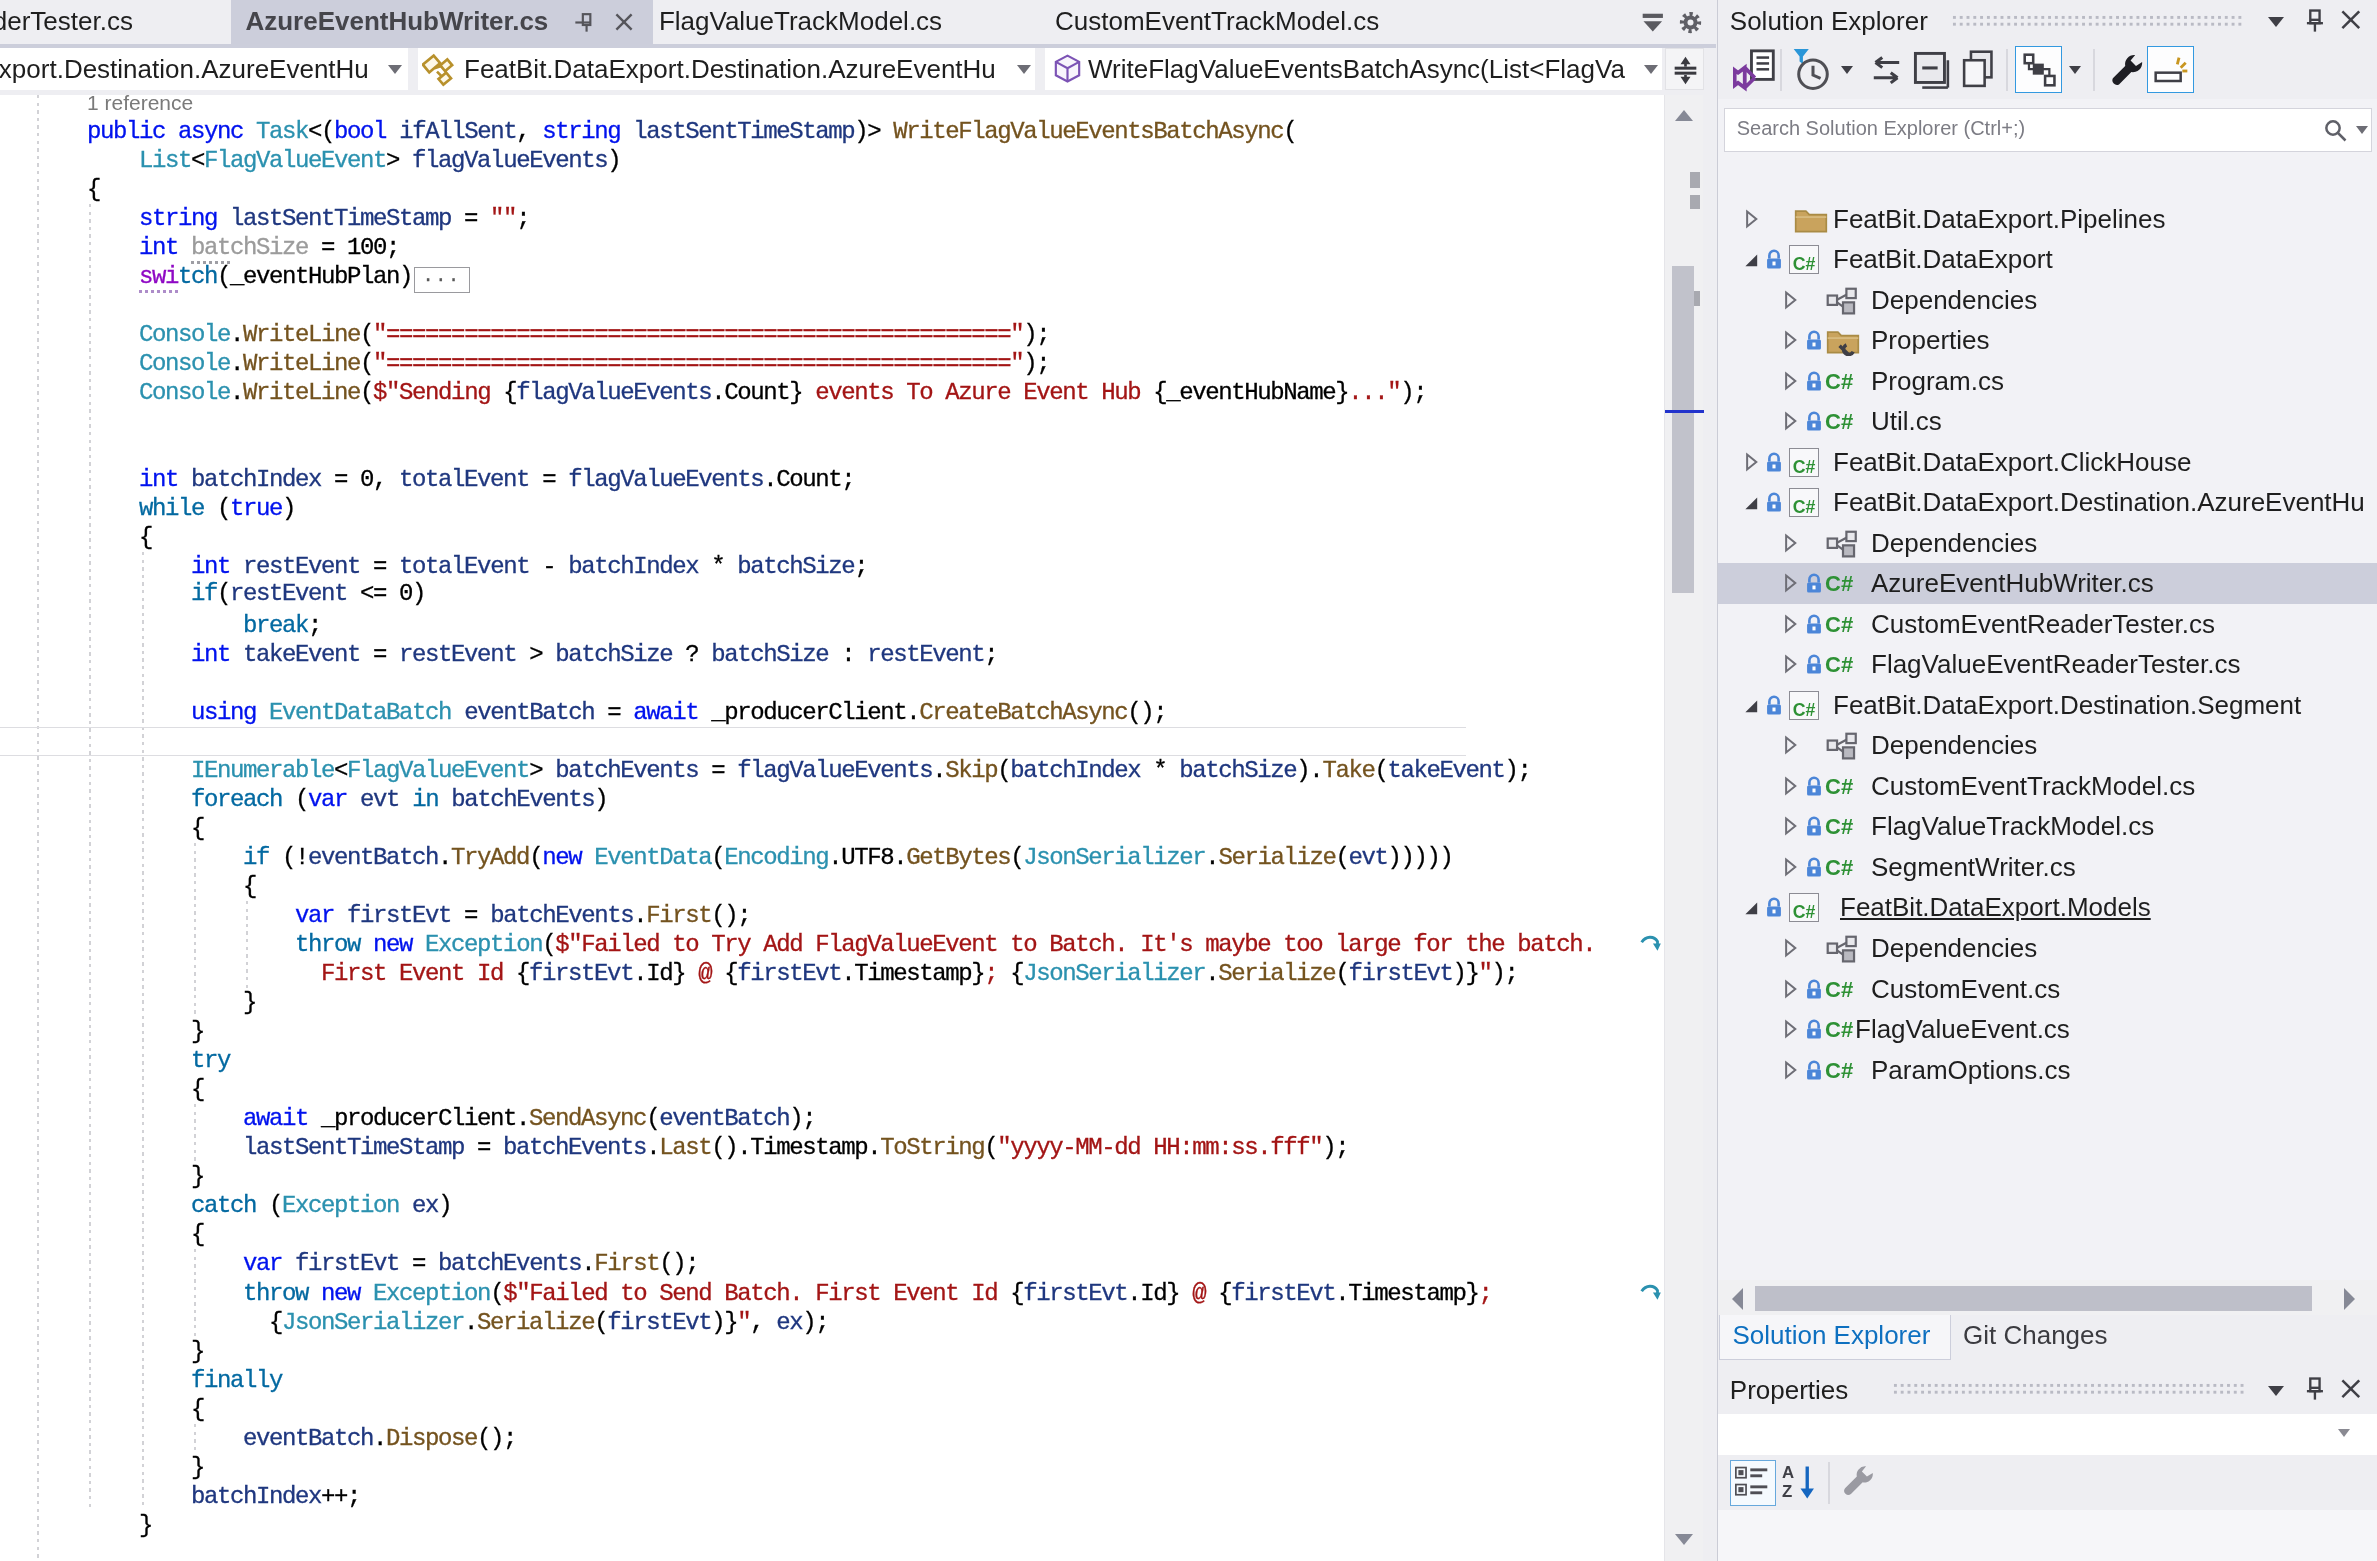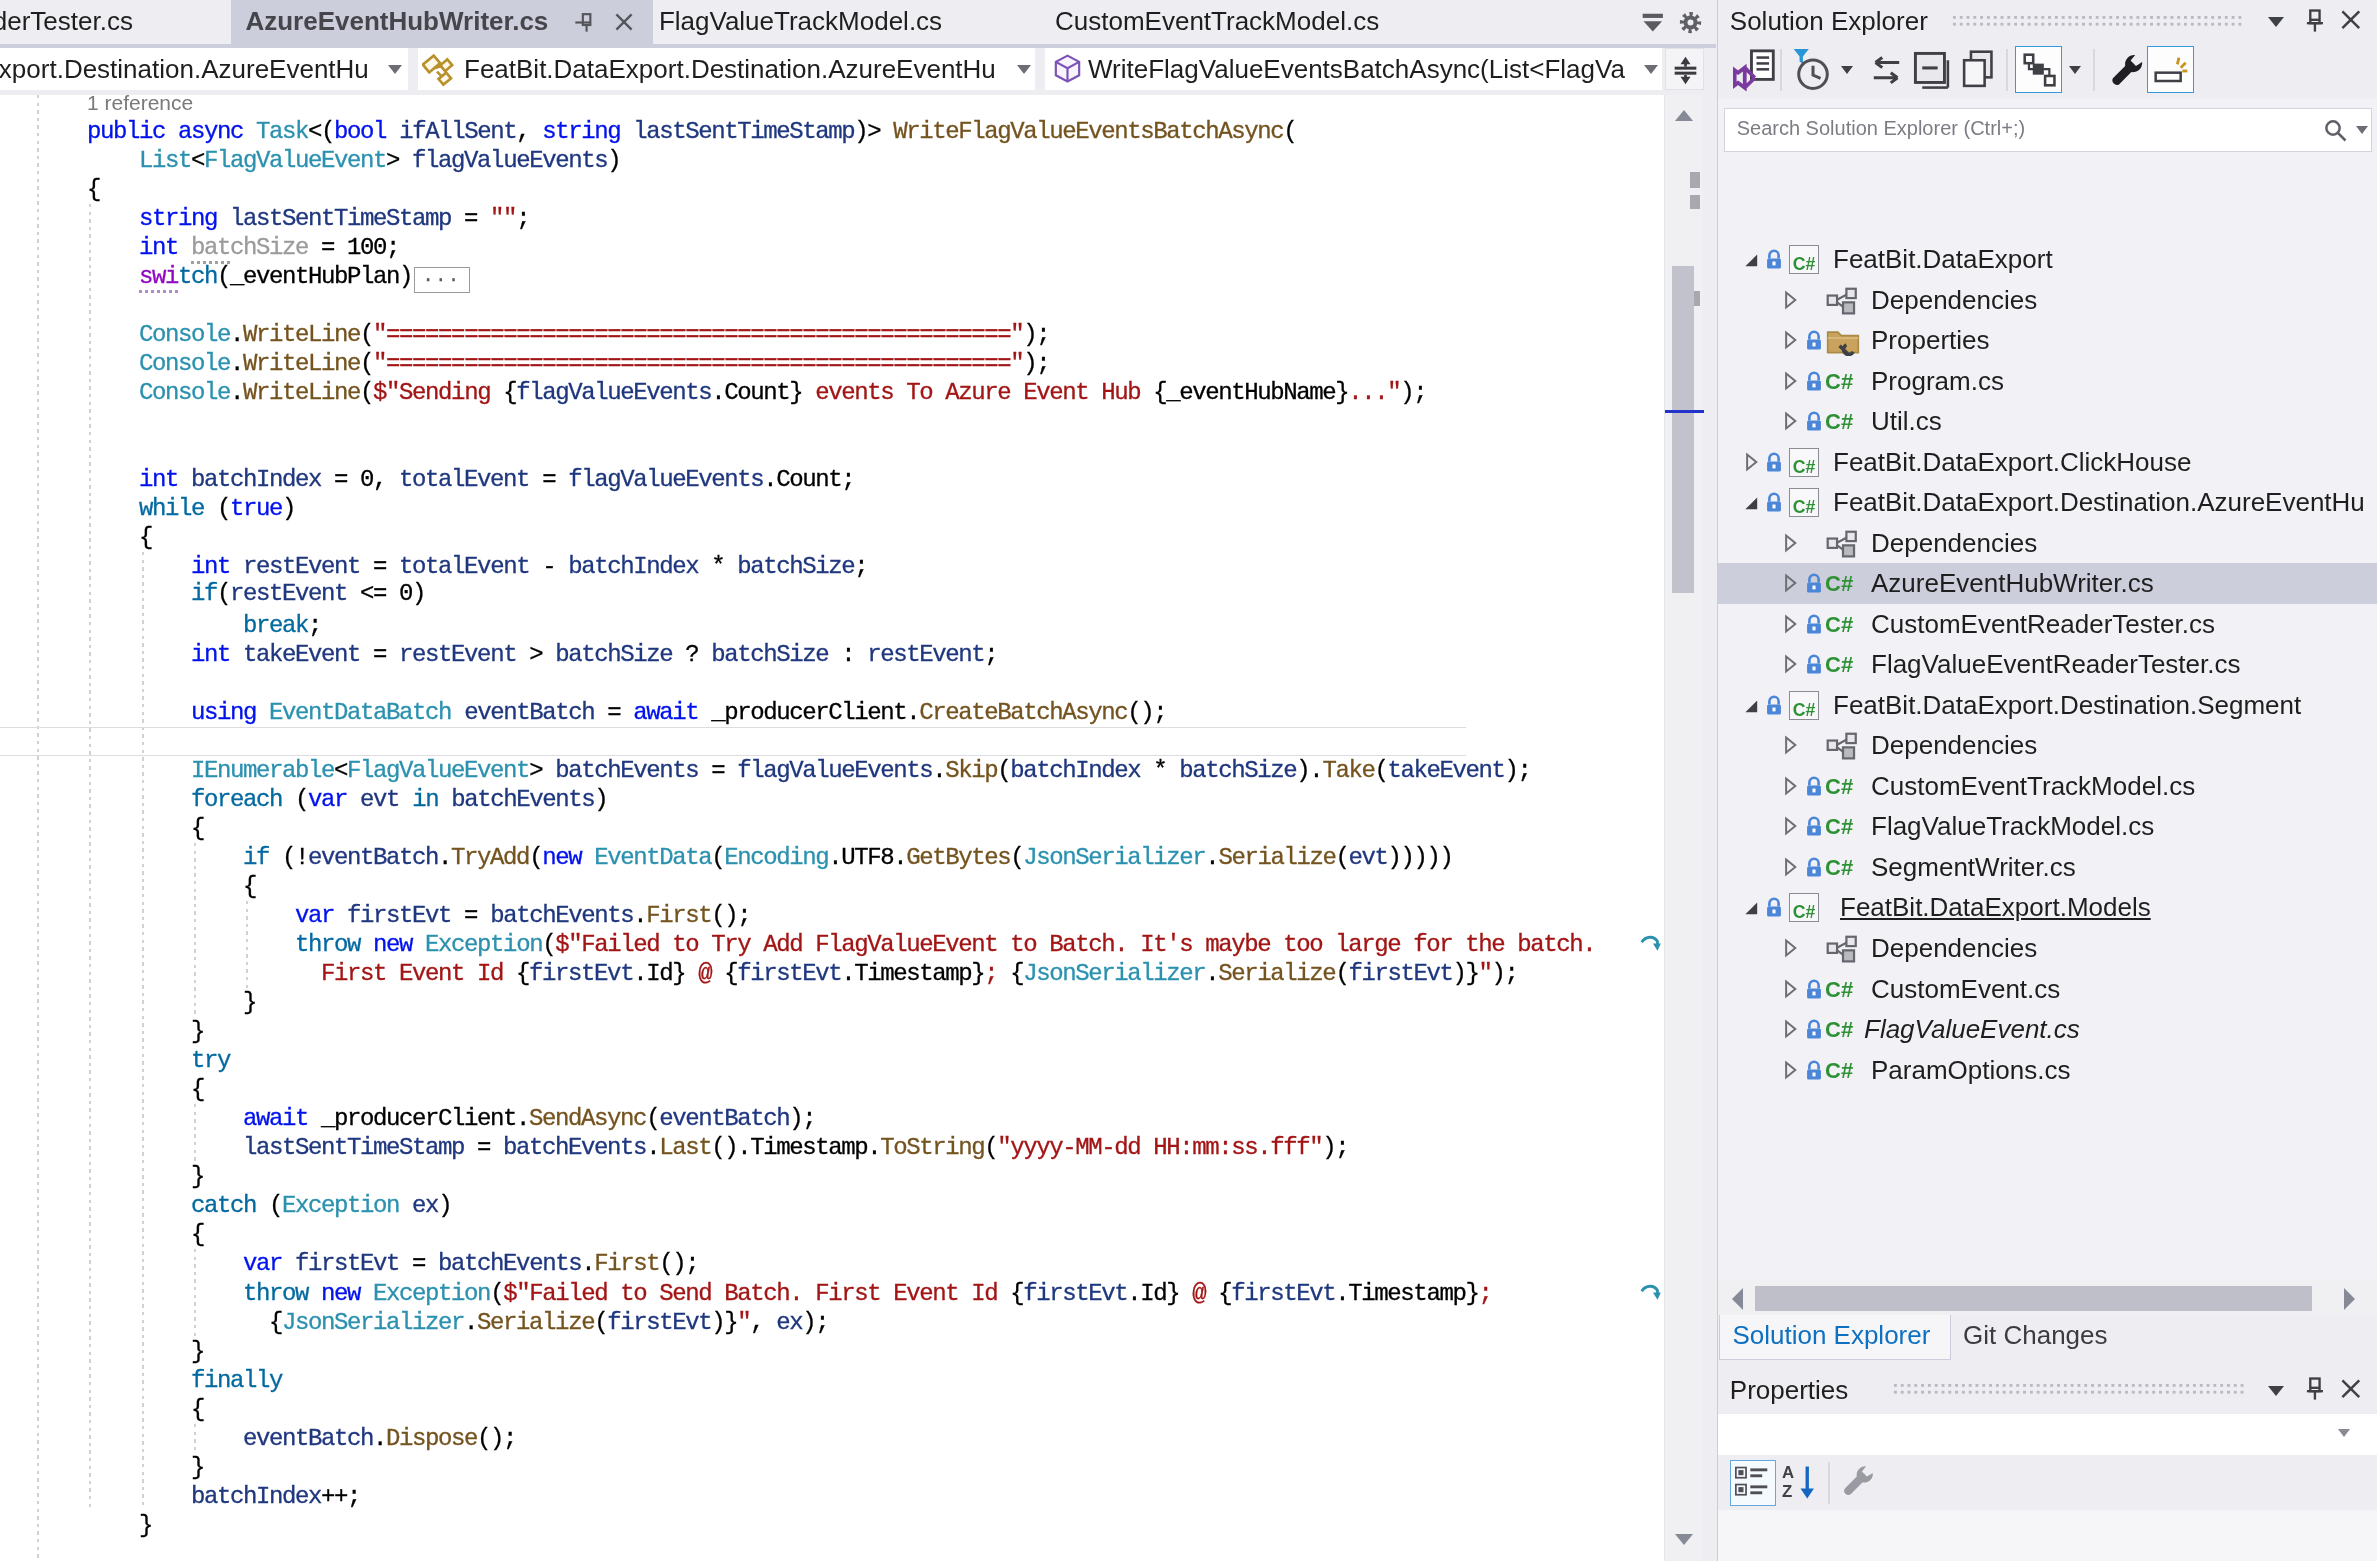--- a/index.html
+++ b/index.html
@@ -300,20 +300,30 @@
     <svg class="abs" style="left:598px;top:9.3px" width="25" height="25" viewBox="0 0 30 30">
       <g stroke="#5F6068" stroke-width="3" fill="none">
             <circle cx="12" cy="12" r="8"></circle>
             <line x1="18" y1="18" x2="27" y2="27"></line>
           </g>
         </svg>
     <div class="dn" style="left:631px;top:17px;border-left-width:6.8px;border-right-width:6.8px;border-top-width:8.4px"></div>
   </div>
 
   <div id="setree">
+<div class="trow" style="top:41px">
+          <svg class="abs" style="left:23.6px;top:10px" width="18.6" height="20" viewBox="0 0 22 24">
+            <path d="M6 3 L17 12 L6 21 Z" fill="none" stroke="#6E6E76" stroke-width="2.4"></path>
+          </svg>
+          <svg class="abs" style="left:76px;top:6.8px" width="34" height="29" viewBox="0 0 40 34">
+            <path d="M2 6 L14 6 L18 10 L38 10 L38 30 L2 30 Z" fill="#C9A35D" stroke="#A98B45" stroke-width="2"></path>
+            <path d="M2 13 L38 13" stroke="#D9BC80" stroke-width="2"></path>
+          </svg>
+          <span class="lbl" style="left:115px;">FeatBit.DataExport.Pipelines</span>
+        </div>
 <div class="trow" style="top:81px">
           <svg class="abs" style="left:23.6px;top:11.8px" width="18.6" height="18.6" viewBox="0 0 22 22">
             <path d="M18 4 L18 18 L4 18 Z" fill="#3F3F46"></path>
           </svg>
           <svg class="abs" style="left:46px;top:10px" width="20" height="22" viewBox="0 0 26 28">
             <path d="M7 12 L7 8 a6 6 0 0 1 12 0 L19 12" stroke="#4C86D8" stroke-width="3.4" fill="none"></path>
             <rect x="4" y="12" width="18" height="13" rx="2" fill="#4C86D8"></rect>
             <rect x="11" y="16" width="4" height="5" fill="#fff"></rect>
           </svg>
           <div class="abs" style="left:71px;top:5.9px;width:30px;height:29px;background:#F8F8FA;border:1.7px solid #8C8C94;text-align:center"><span class="csharp" style="font-size:17.7px;line-height:25px">C#</span></div>
@@ -550,21 +560,21 @@
 <div class="trow" style="top:851px">
           <svg class="abs" style="left:63px;top:10px" width="18.6" height="20" viewBox="0 0 22 24">
             <path d="M6 3 L17 12 L6 21 Z" fill="none" stroke="#6E6E76" stroke-width="2.4"></path>
           </svg>
           <svg class="abs" style="left:86px;top:10px" width="20" height="22" viewBox="0 0 26 28">
             <path d="M7 12 L7 8 a6 6 0 0 1 12 0 L19 12" stroke="#4C86D8" stroke-width="3.4" fill="none"></path>
             <rect x="4" y="12" width="18" height="13" rx="2" fill="#4C86D8"></rect>
             <rect x="11" y="16" width="4" height="5" fill="#fff"></rect>
           </svg>
           <span class="csharp abs" style="left:107px;top:8.4px">C#</span>
-          <span class="lbl" style="left:146px;font-style:italic;">FlagValueEvent.cs</span>
+          <span class="lbl" style="left:137px;">FlagValueEvent.cs</span>
         </div>
 <div class="trow" style="top:892px">
           <svg class="abs" style="left:63px;top:10px" width="18.6" height="20" viewBox="0 0 22 24">
             <path d="M6 3 L17 12 L6 21 Z" fill="none" stroke="#6E6E76" stroke-width="2.4"></path>
           </svg>
           <svg class="abs" style="left:86px;top:10px" width="20" height="22" viewBox="0 0 26 28">
             <path d="M7 12 L7 8 a6 6 0 0 1 12 0 L19 12" stroke="#4C86D8" stroke-width="3.4" fill="none"></path>
             <rect x="4" y="12" width="18" height="13" rx="2" fill="#4C86D8"></rect>
             <rect x="11" y="16" width="4" height="5" fill="#fff"></rect>
           </svg>

